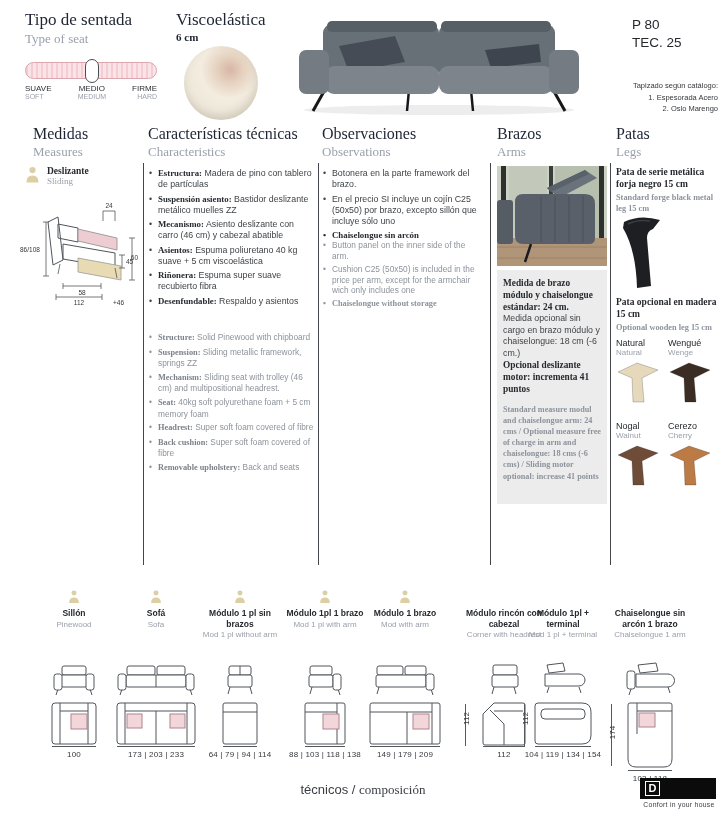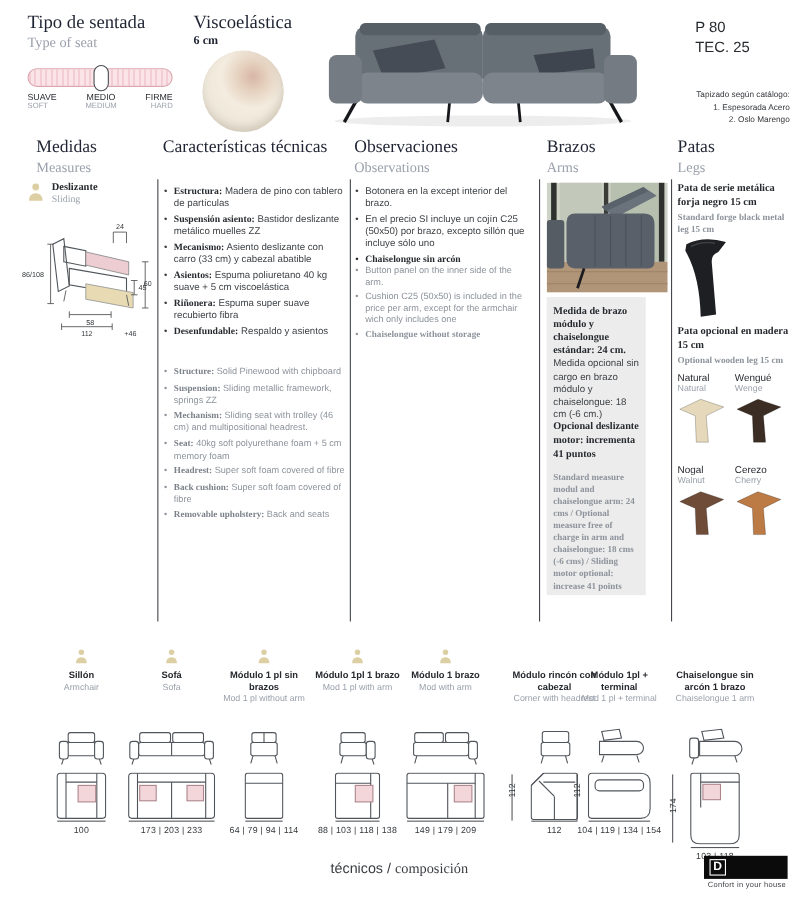--- a/index.html
+++ b/index.html
@@ -52,21 +52,21 @@
   .blist.en li { font-size:8.3px; color:#8d939b; }
   .blist.en .lbl { color:#7c828a; }
   .blist li.boldrow { font-family:"Liberation Serif", serif; font-weight:bold; color:#26292e; }
   .blist.en li.boldrow { color:#8d939b; }
   #caract-es { position:absolute; left:148px; top:168px; width:166px; }
   #caract-en { position:absolute; left:148px; top:332px; width:166px; }
   #obs-es { position:absolute; left:322px; top:168px; width:160px; }
   #obs-en { position:absolute; left:322px; top:240px; width:160px; }
 
   #arm-photo { position:absolute; left:497px; top:166px; }
-  #arm-note { position:absolute; left:497px; top:270px; width:90px; background:#ececec; padding:7px 6px 3px; }
+  #arm-note { position:absolute; left:497px; top:270px; width:110px; background:#ececec; padding:7px 6px 22px; }
   .note-bold { font-family:"Liberation Serif", serif; font-weight:bold; font-size:9.3px; line-height:1.3; color:#26292e; }
   .note-reg { font-size:8.8px; line-height:1.3; color:#3f4347; }
   .note-en { font-family:"Liberation Serif", serif; font-weight:bold; font-size:8.2px; line-height:1.35; color:#8d939b; margin-top:9px; }
 
   #patas-metal { position:absolute; left:616px; top:166px; width:104px; }
   .p-es { font-family:"Liberation Serif", serif; font-weight:bold; font-size:9.5px; line-height:1.3; color:#26292e; }
   .p-en { font-family:"Liberation Serif", serif; font-weight:bold; font-size:8.3px; line-height:1.35; color:#8d939b; margin-top:1px; }
   #metal-leg { position:absolute; left:620px; top:214px; }
   #patas-wood-head { position:absolute; left:616px; top:296px; width:104px; }
   #wood-grid { position:absolute; left:616px; top:338px; width:106px; display:grid; grid-template-columns:52px 52px; row-gap:13px; }
@@ -166,20 +166,21 @@
     <div>1. Espesorada Acero</div>
     <div>2. Oslo Marengo</div>
   </div>
 
   <div class="col-head" id="ch-medidas">
     <div class="h-main">Medidas</div>
     <div class="h-sub">Measures</div>
   </div>
   <div class="col-head" id="ch-caract">
     <div class="h-main">Características técnicas</div>
+    <div class="h-sub">Characteristics</div>
   </div>
   <div class="col-head" id="ch-obs">
     <div class="h-main">Observaciones</div>
     <div class="h-sub">Observations</div>
   </div>
   <div class="col-head" id="ch-brazos">
     <div class="h-main">Brazos</div>
     <div class="h-sub">Arms</div>
   </div>
   <div class="col-head" id="ch-patas">
@@ -223,37 +224,37 @@
       <text class="dim" x="62" y="97" text-anchor="middle">58</text>
       <path d="M36,99 h46 M36,96 v6 M82,96 v6" stroke="#555" stroke-width="0.8" fill="none"></path>
       <text class="dim" x="59" y="107" text-anchor="middle">112</text>
       <text class="dim" x="93" y="107">+46</text>
     </svg>
   </div>
 
   <ul class="blist" id="caract-es">
     <li><span class="lbl">Estructura:</span> <span>Madera de pino con tablero de partículas</span></li>
     <li><span class="lbl">Suspensión asiento:</span> <span>Bastidor deslizante metálico muelles ZZ</span></li>
-    <li><span class="lbl">Mecanismo:</span> <span>Asiento deslizante con carro (33 cm) y cabezal abatible</span></li>
+    <li><span class="lbl">Mecanismo:</span> <span>Asiento deslizante con carro (46 cm) y cabezal abatible</span></li>
     <li><span class="lbl">Asientos:</span> <span>Espuma poliuretano 40 kg suave + 5 cm viscoelástica</span></li>
     <li><span class="lbl">Riñonera:</span> <span>Espuma super suave recubierto fibra</span></li>
     <li><span class="lbl">Desenfundable:</span> <span>Respaldo y asientos</span></li>
   </ul>
   <ul class="blist en" id="caract-en">
     <li><span class="lbl">Structure:</span> <span>Solid Pinewood with chipboard</span></li>
     <li><span class="lbl">Suspension:</span> <span>Sliding metallic framework, springs ZZ</span></li>
     <li><span class="lbl">Mechanism:</span> <span>Sliding seat with trolley (46 cm) and multipositional headrest.</span></li>
     <li><span class="lbl">Seat:</span> <span>40kg soft polyurethane foam + 5 cm memory foam</span></li>
     <li><span class="lbl">Headrest:</span> <span>Super soft foam covered of fibre</span></li>
     <li><span class="lbl">Back cushion:</span> <span>Super soft foam covered of fibre</span></li>
     <li><span class="lbl">Removable upholstery:</span> <span>Back and seats</span></li>
   </ul>
 
   <ul class="blist" id="obs-es">
-    <li>Botonera en la except interior del brazo.</li>
+    <li>Botonera en la parte framework del brazo.</li>
     <li>En el precio SI incluye un cojín C25 (50x50) por brazo, excepto sillón que incluye sólo uno</li>
     <li class="boldrow">Chaiselongue sin arcón</li>
   </ul>
   <ul class="blist en" id="obs-en">
     <li>Button panel on the inner side of the arm.</li>
     <li>Cushion C25 (50x50) is included in the price per arm, except for the armchair wich only includes one</li>
     <li class="boldrow">Chaiselongue without storage</li>
   </ul>
 
   <div id="arm-photo">
@@ -327,21 +328,21 @@
       </svg>
     </div>
   </div>
 
   <div class="module" style="left:32px;">
     <div class="m-icon"><svg width="12" height="14" viewBox="0 0 13 15">
           <circle cx="6.5" cy="3.2" r="2.7" fill="#ddcfa4"></circle>
           <path d="M1.2,14 Q1.2,8 6.5,8 Q11.8,8 11.8,14 Z" fill="#ddcfa4"></path>
         </svg></div>
     <div class="m-es">Sillón</div>
-    <div class="m-en">Armchair</div>
+    <div class="m-en">Pinewood</div>
     <div class="m-front">
       <svg width="46" height="34" viewBox="0 0 46 34">
         <line x1="7" y1="27" x2="5" y2="33" class="ln2"></line>
           <line x1="39" y1="27" x2="41" y2="33" class="ln2"></line>
         <rect x="11" y="4" width="24" height="9" rx="2" class="ln"></rect>
         <rect x="10" y="13" width="26" height="12" rx="2" class="ln"></rect>
         <rect x="3" y="12" width="8" height="16" rx="2.5" class="ln"></rect>
         <rect x="35" y="12" width="8" height="16" rx="2.5" class="ln"></rect>
       </svg>
     </div>

